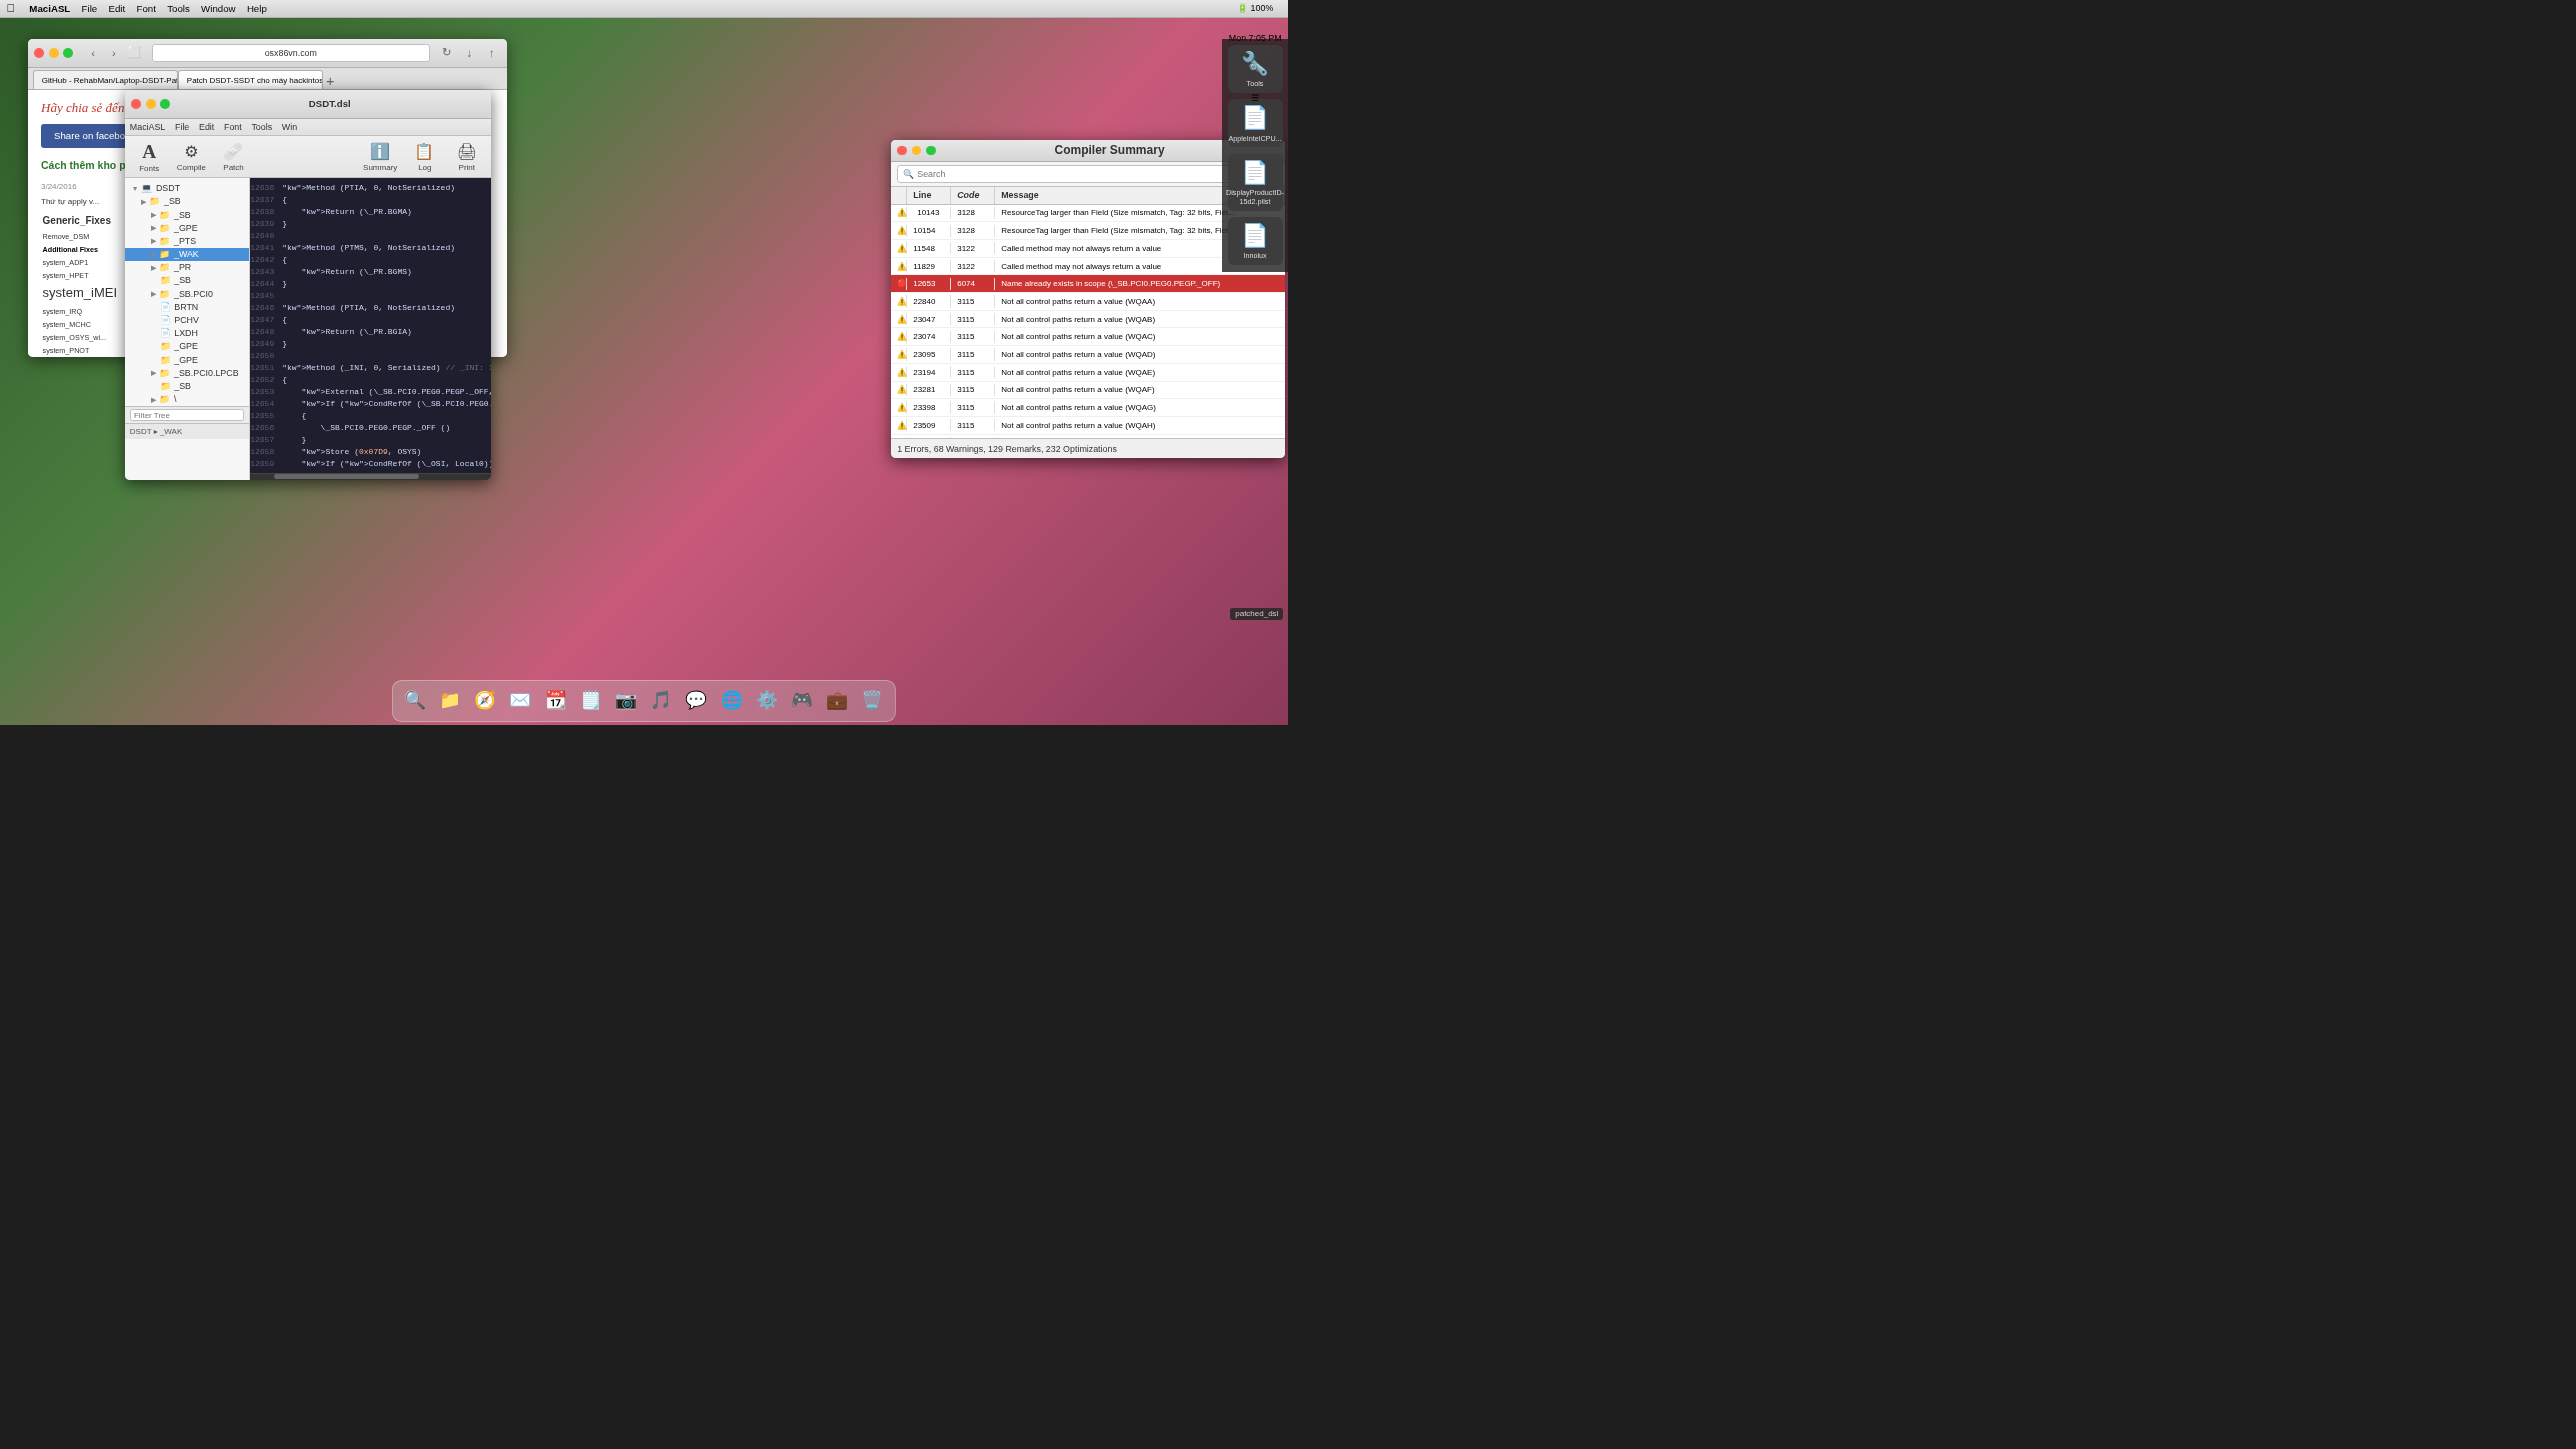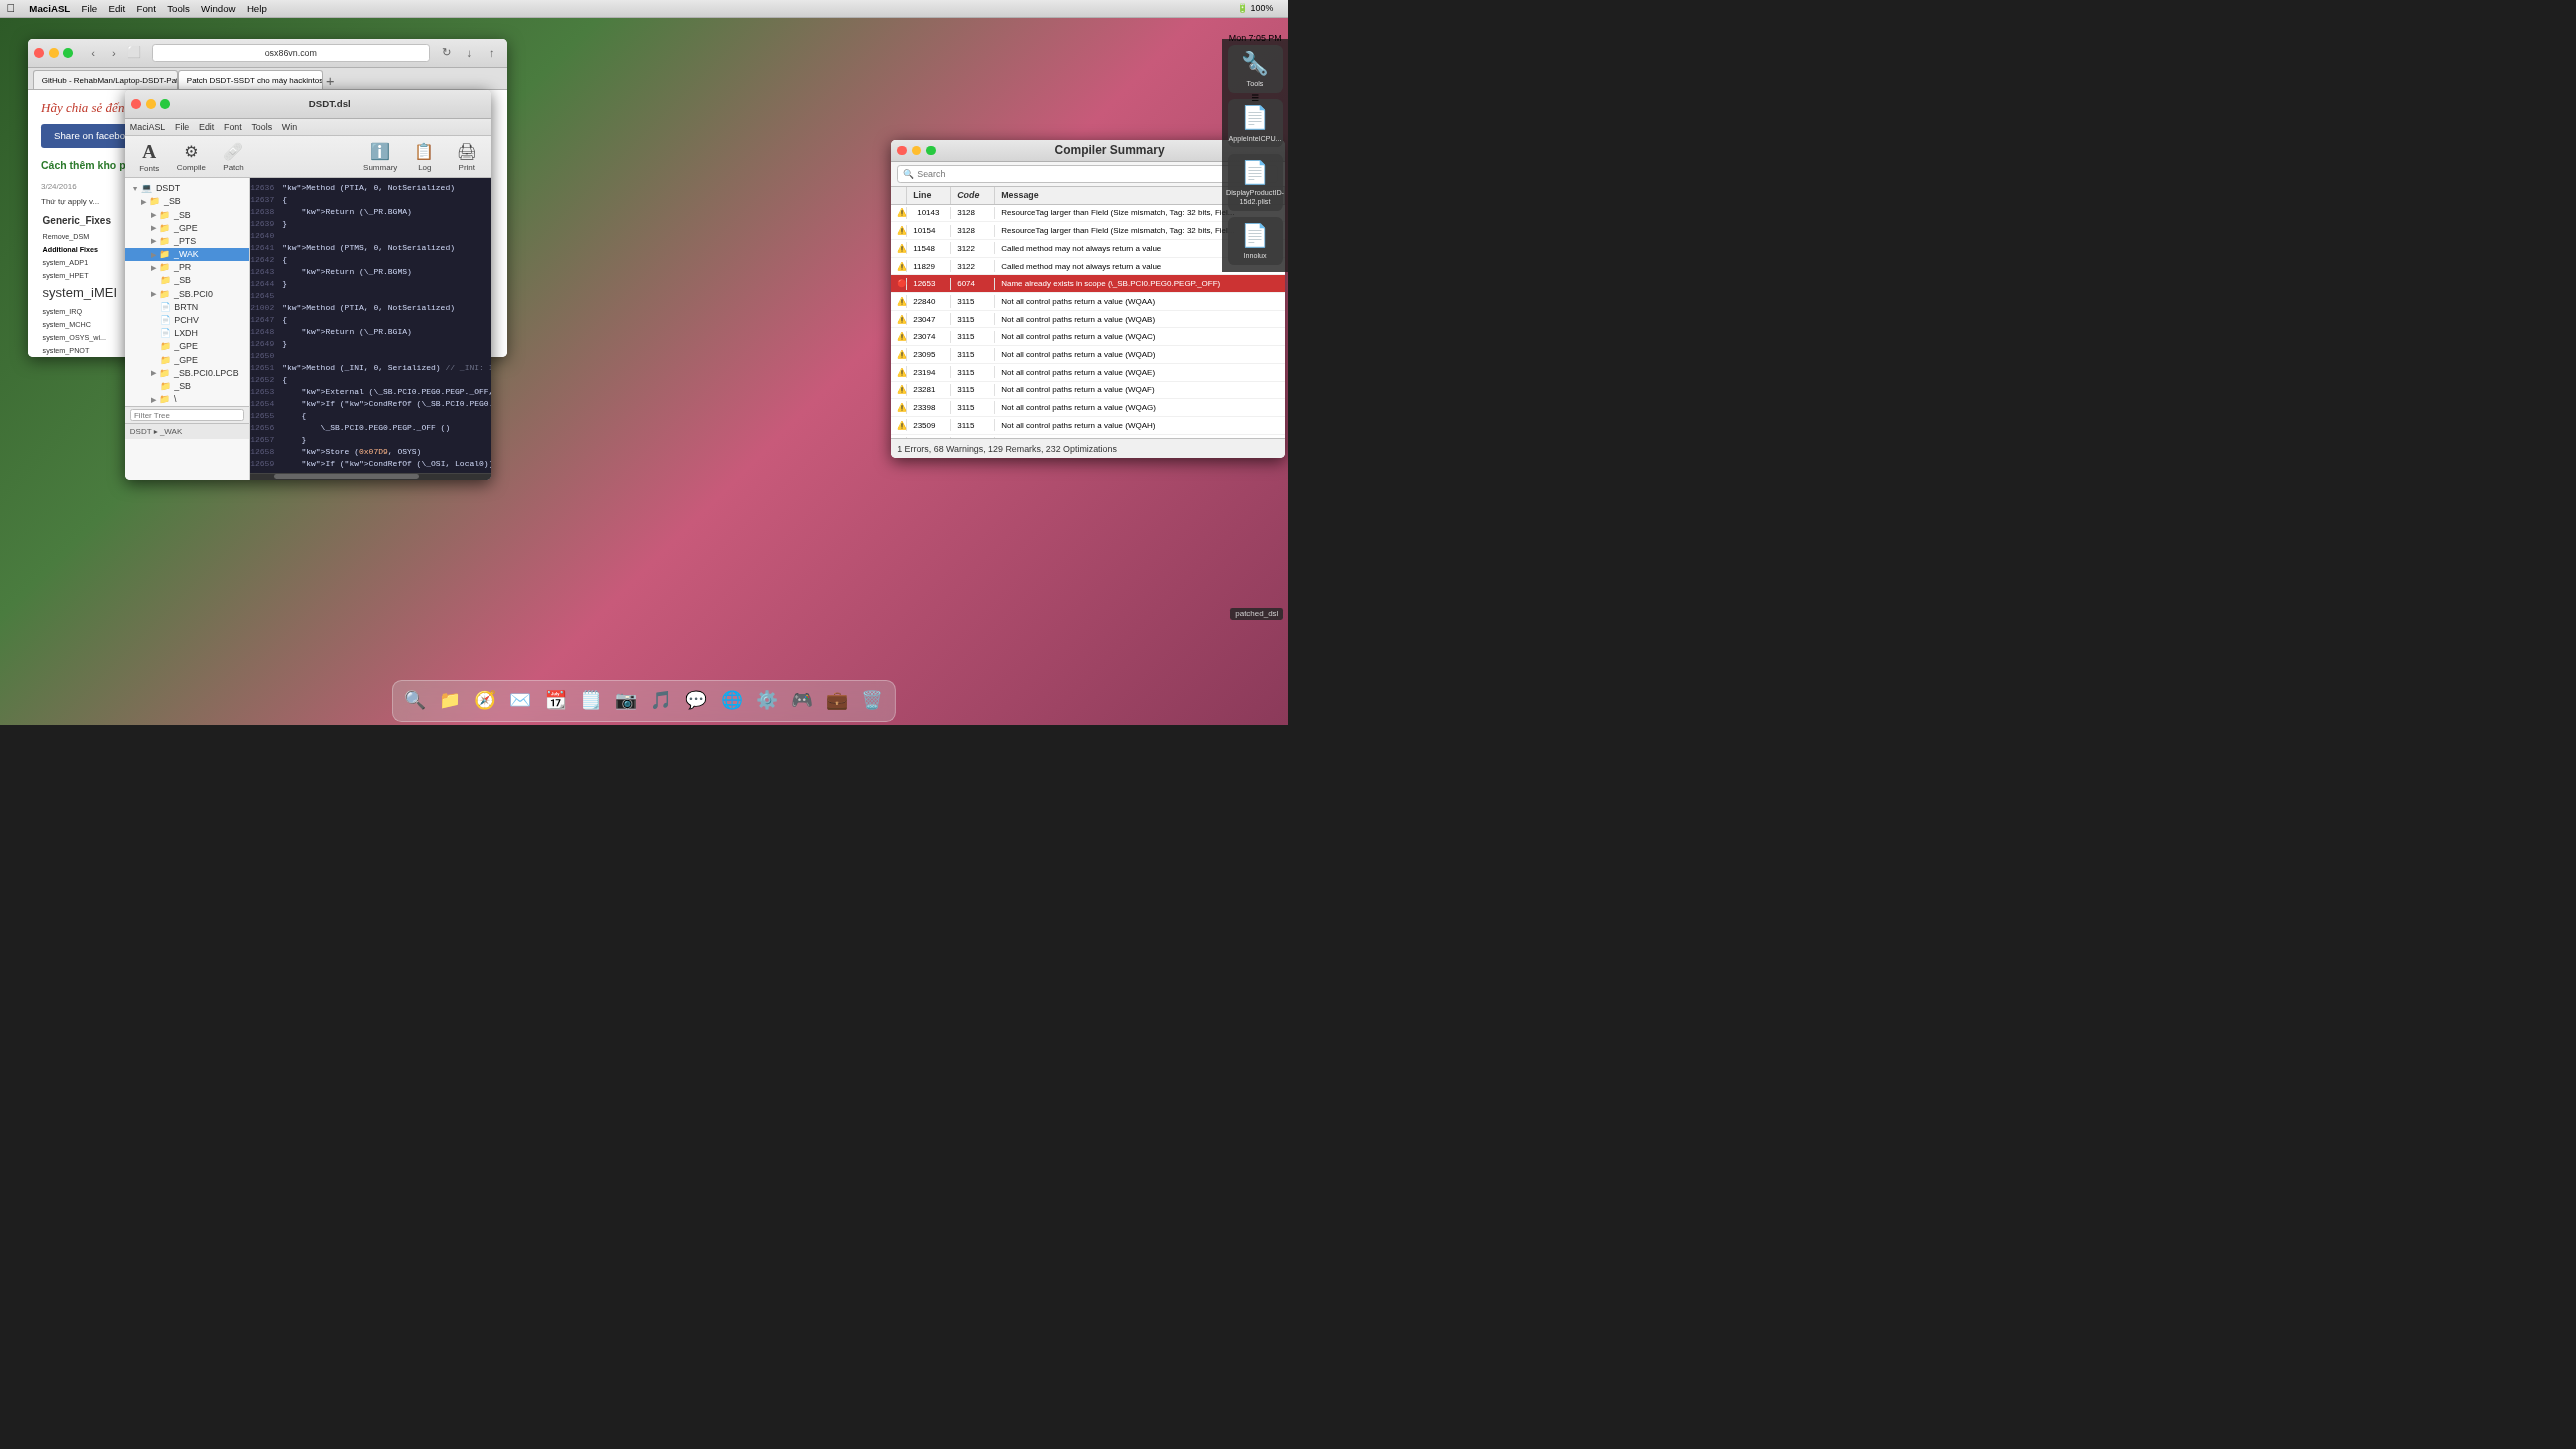--- a/index.html
+++ b/index.html
@@ -477,21 +477,21 @@
             </div>
             <div class="code-line">
               <span class="line-num">12644</span>
               <span class="line-content">}</span>
             </div>
             <div class="code-line">
               <span class="line-num">12645</span>
               <span class="line-content"></span>
             </div>
             <div class="code-line">
-              <span class="line-num">21002</span>
+              <span class="line-num">12646</span>
               <span class="line-content"><span class="&lt;span">"kw"</span>&gt;Method (PTIA, 0, NotSerialized)</span>
             </div>
             <div class="code-line">
               <span class="line-num">12647</span>
               <span class="line-content">{</span>
             </div>
             <div class="code-line">
               <span class="line-num">12648</span>
               <span class="line-content">    <span class="&lt;span">"kw"</span>&gt;Return (\_PR.BGIA)</span>
             </div>

